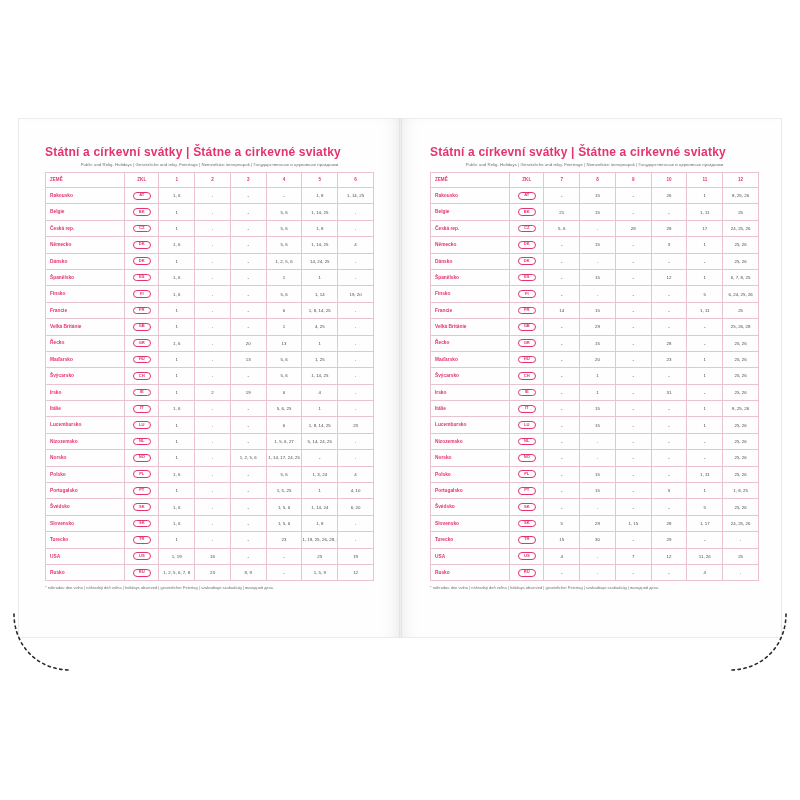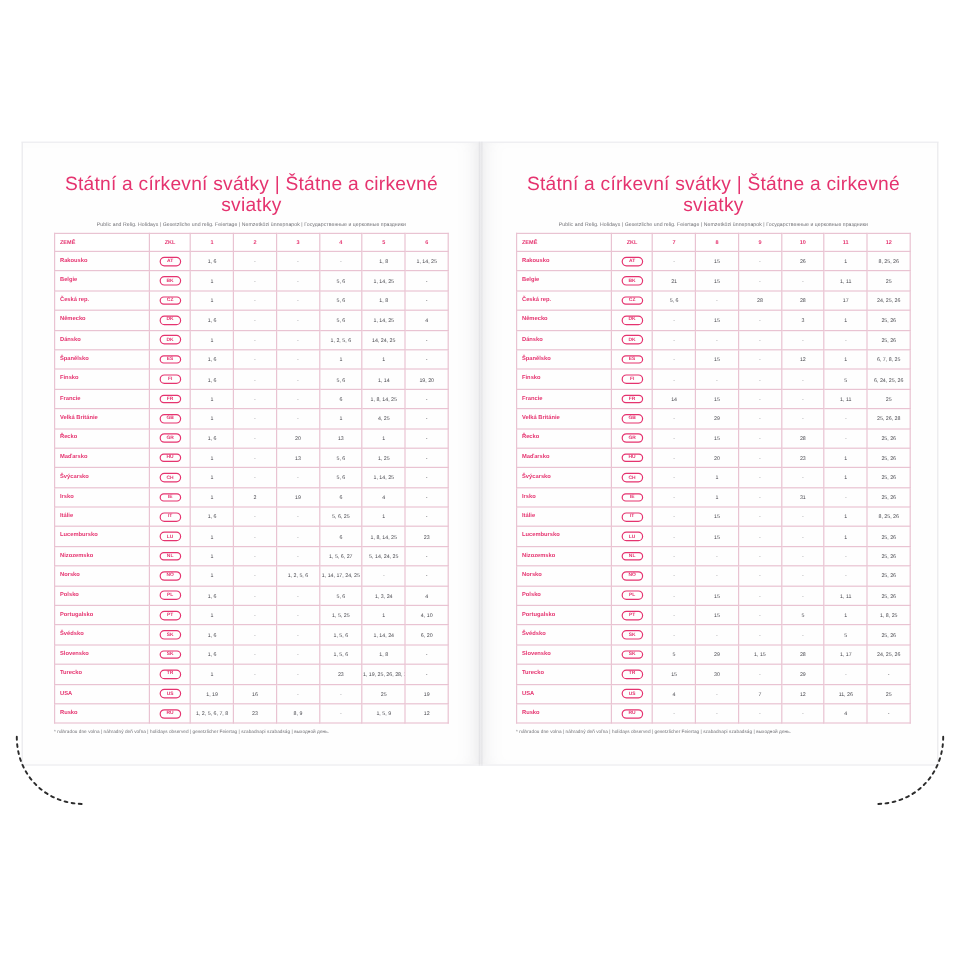--- a/index.html
+++ b/index.html
@@ -60,23 +60,22 @@
   .page-inner {
     position: absolute;
     left: 26px;
     right: 26px;
     top: 26px;
   }
   .page.right .page-inner { left: 30px; right: 22px; }
 
   .title {
     color: #e5336f;
-    font-size: 16px;
-    font-weight: normal;
-    text-align: center;
+    font-size: 12px;
+    font-weight: bold;
     letter-spacing: 0.2px;
     margin-bottom: 3px;
   }
   .subtitle {
     color: #6f6f74;
     font-size: 4.3px;
     text-align: center;
     letter-spacing: 0.05px;
     margin-bottom: 5px;
     white-space: nowrap;

